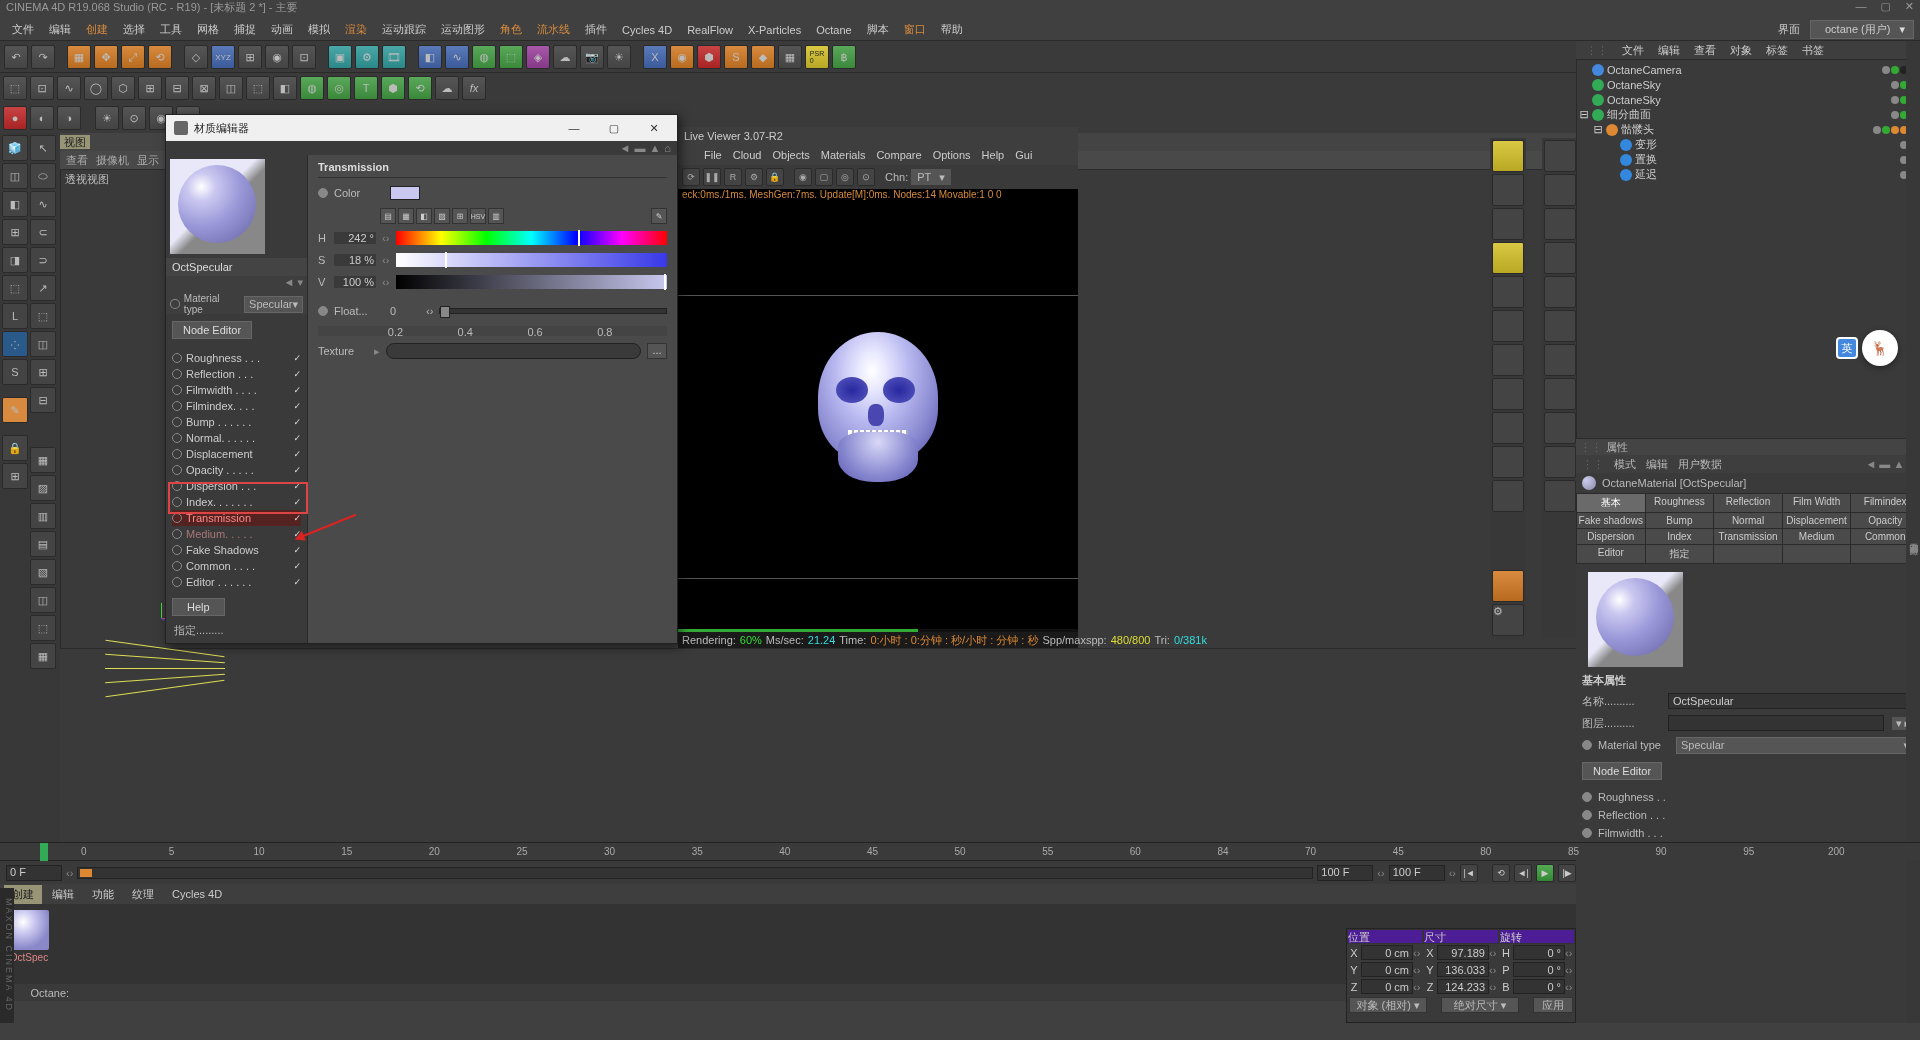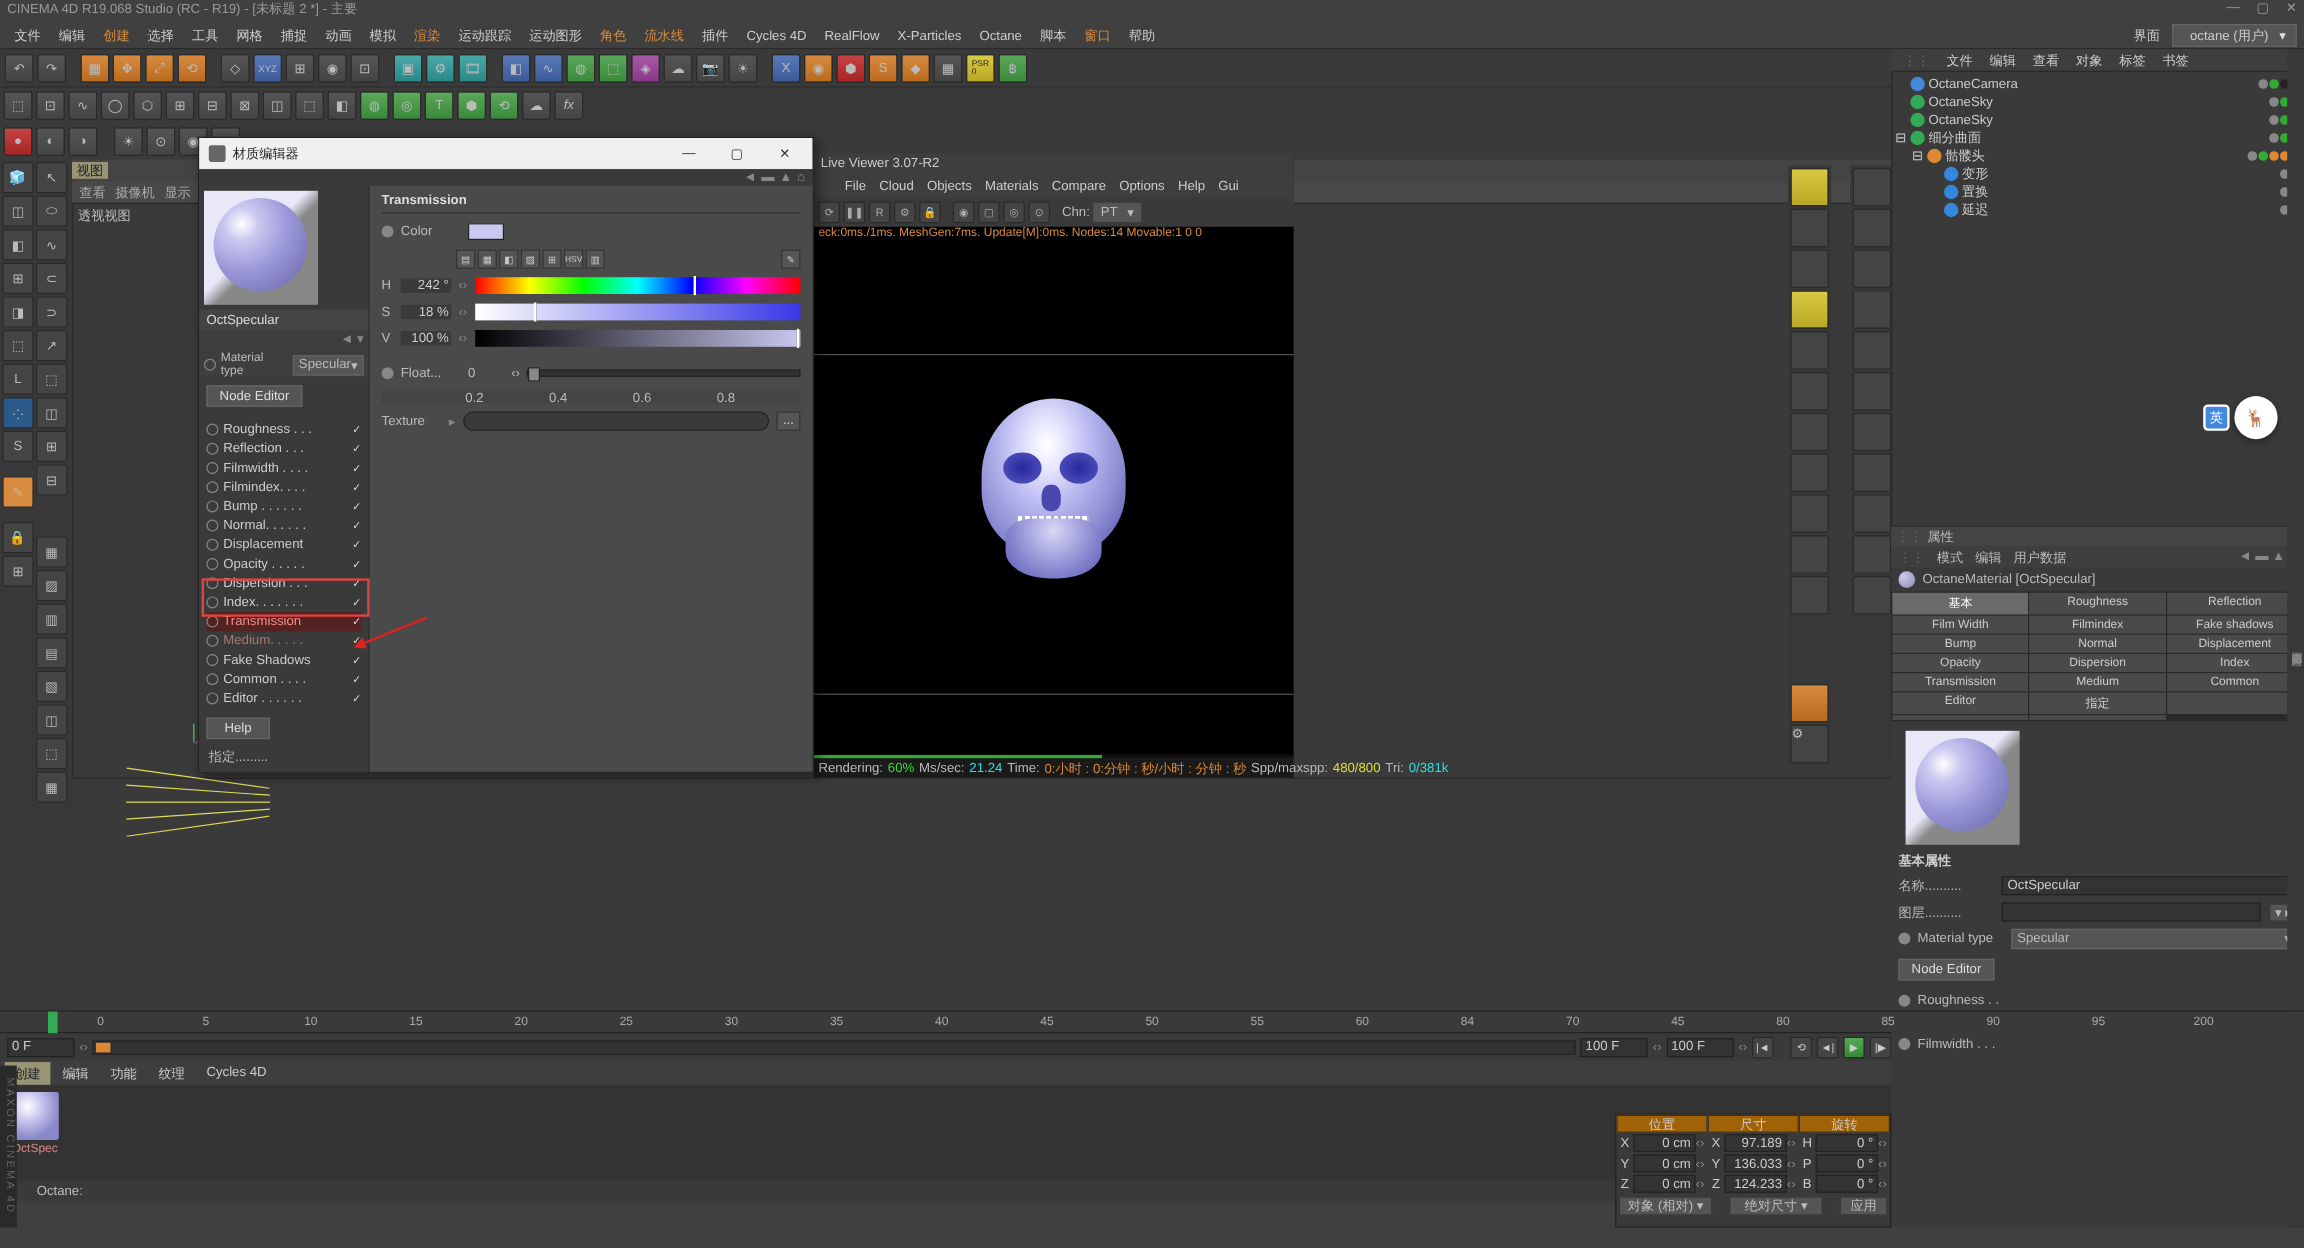--- a/index.html
+++ b/index.html
@@ -124,41 +124,41 @@
 .iconstrip{width:50px;background:#383838;display:flex;flex-direction:column;gap:2px;padding:2px;position:absolute;right:344px;top:138px;height:500px}
 .iconstrip2{position:absolute;right:394px;top:138px;width:36px;height:500px;background:#383838;display:flex;flex-direction:column;gap:2px;padding:2px}
 .isbtn{width:32px;height:32px;background:#444;border:1px solid #2a2a2a;border-radius:2px}
 .isbtn.y{background:linear-gradient(#d8c844,#b8a824)}
 .isbtn.o{background:linear-gradient(#d88b3e,#b86b1e)}
 .attrhead{height:16px;background:#444;display:flex;align-items:center;padding:0 4px;gap:4px}
 .attrhead .grip{color:#666}
 .attrtabs{height:18px;background:#3e3e3e;display:flex;align-items:center;padding:0 6px;gap:10px}
 .attrtitle{height:20px;background:#3a3a3a;display:flex;align-items:center;padding:0 6px;gap:6px}
 .attrtitle .ball{width:14px;height:14px;border-radius:50%;background:radial-gradient(circle at 30% 30%,#cce,#88a)}
-.tabgrid{display:grid;grid-template-columns:repeat(3,1fr);gap:1px;background:#2a2a2a;padding:1px}
+.tabgrid{display:grid;grid-template-columns:repeat(5,1fr);gap:1px;background:#2a2a2a;padding:1px}
 .tabgrid .tg{background:#4a4a4a;text-align:center;padding:2px 0;color:#ccc;font-size:10px}
 .tabgrid .tg.act{background:#6a6a6a;color:#fff}
 .attrcontent{padding:6px;display:flex;flex-direction:column;gap:4px}
 .matprev2{width:95px;height:95px;margin:2px 6px;background:linear-gradient(135deg,#e8e8f8 0%,#e8e8f8 45%,#888 55%,#888 100%);position:relative}
 
 .timeline{height:18px;background:#3a3a3a;display:flex;align-items:center;padding:0 40px;gap:0;position:relative;border-top:1px solid #222}
 .timeline .grn{position:absolute;left:40px;top:0;width:8px;height:18px;background:#3a5}
 .timeline .tk{flex:1;text-align:center;color:#aaa;font-size:10px}
 .timectrl{height:24px;background:#3a3a3a;display:flex;align-items:center;padding:0 6px;gap:4px;border-top:1px solid #222}
 .tcfield{width:56px;height:16px;background:#333;border:1px solid #222;color:#ccc;padding:0 3px}
 .tcslider{flex:1;height:12px;background:#333;border:1px solid #222;position:relative}
 .tcbtn{width:18px;height:18px;background:#444;border:1px solid #2a2a2a;border-radius:2px;display:flex;align-items:center;justify-content:center;color:#ccc;font-size:9px}
 .tcbtn.g{background:linear-gradient(#5a5,#383)}
 .tcbtn.r{color:#d44}
 .tcbtn.b{background:linear-gradient(#5a7aba,#3a5a9a)}
 .tcbtn.o{background:linear-gradient(#d88b3e,#b86b1e)}
 
 .coordpanel{position:absolute;right:344px;bottom:17px;width:230px;height:95px;background:#3a3a3a;border:1px solid #222}
 .coordhead{display:flex;height:15px}
-.coordhead span{flex:1;text-align:center;background:#a16207;color:#ccc;border:1px solid #333}
+.coordhead span{flex:1;background:#4c1d95;color:#ccc;border:1px solid #333}
 .coordrow{display:flex;height:17px;align-items:center}
 .coordrow .cl{width:14px;text-align:center;color:#ccc}
 .coordrow .cv{flex:1;background:#333;border:1px solid #222;color:#ccc;padding:0 3px;text-align:right;height:15px;line-height:15px}
 .coordrow .ca{width:10px;color:#888}
 .coordfoot{display:flex;gap:14px;padding:2px}
 .coordfoot .cd{flex:1;background:#555;border:1px solid #333;text-align:center;height:16px;line-height:14px}
 
 .bottabs{height:20px;background:#3e3e3e;display:flex;align-items:center;padding:0 4px;gap:2px}
 .bottabs span{padding:2px 8px;color:#ccc}
 .bottabs span.act{background:#989476;color:#222}

